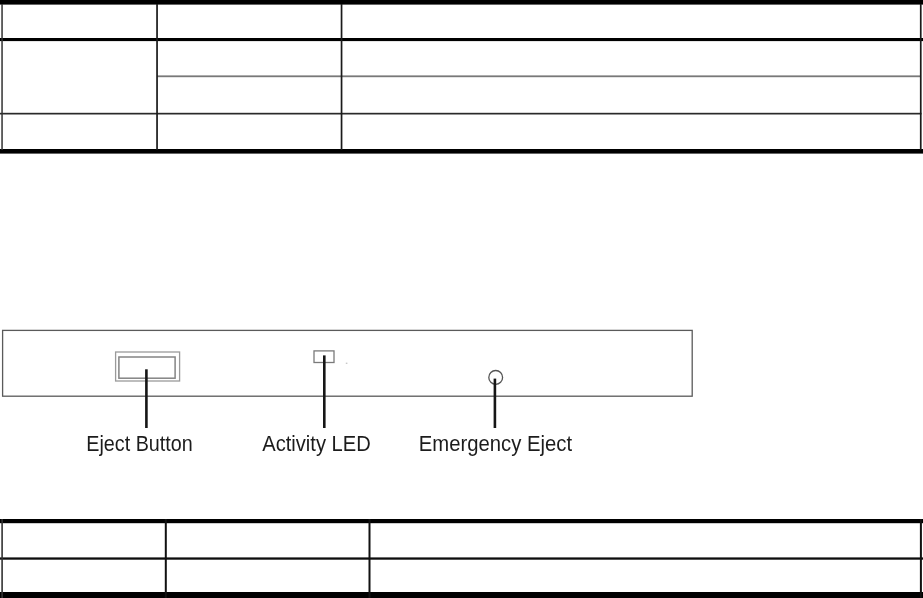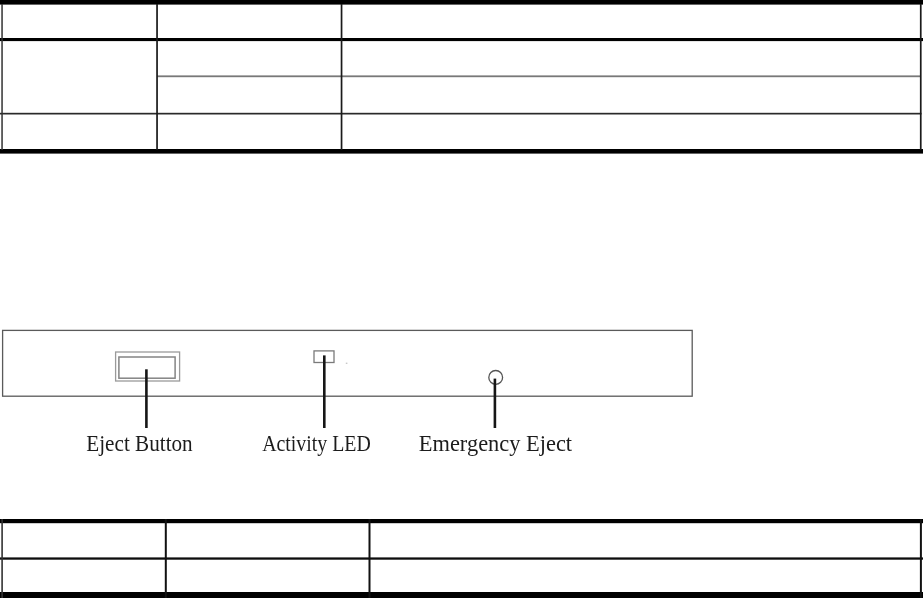--- a/index.html
+++ b/index.html
@@ -1,17 +1,17 @@
 <!DOCTYPE html>
 <html><head>
 <meta charset="utf-8">
 <style>
   html,body{margin:0;padding:0;background:#ffffff;}
   #page{position:relative;width:923px;height:598px;overflow:hidden;background:#fff;
-        font-family:Liberation Serif, serif;}
+        font-family:Liberation Sans, sans-serif;}
   svg{position:absolute;left:0;top:0;}
 </style>
 </head>
 <body>
 <div id="page">
 <svg width="923" height="598" viewBox="0 0 923 598" xmlns="http://www.w3.org/2000/svg">
 
   <rect x="0" y="0" width="923" height="4.6" fill="#000"></rect>
   <rect x="0" y="38" width="923" height="3.1" fill="#000"></rect>
   <rect x="157" y="75.4" width="764" height="1.8" fill="#787878"></rect>

